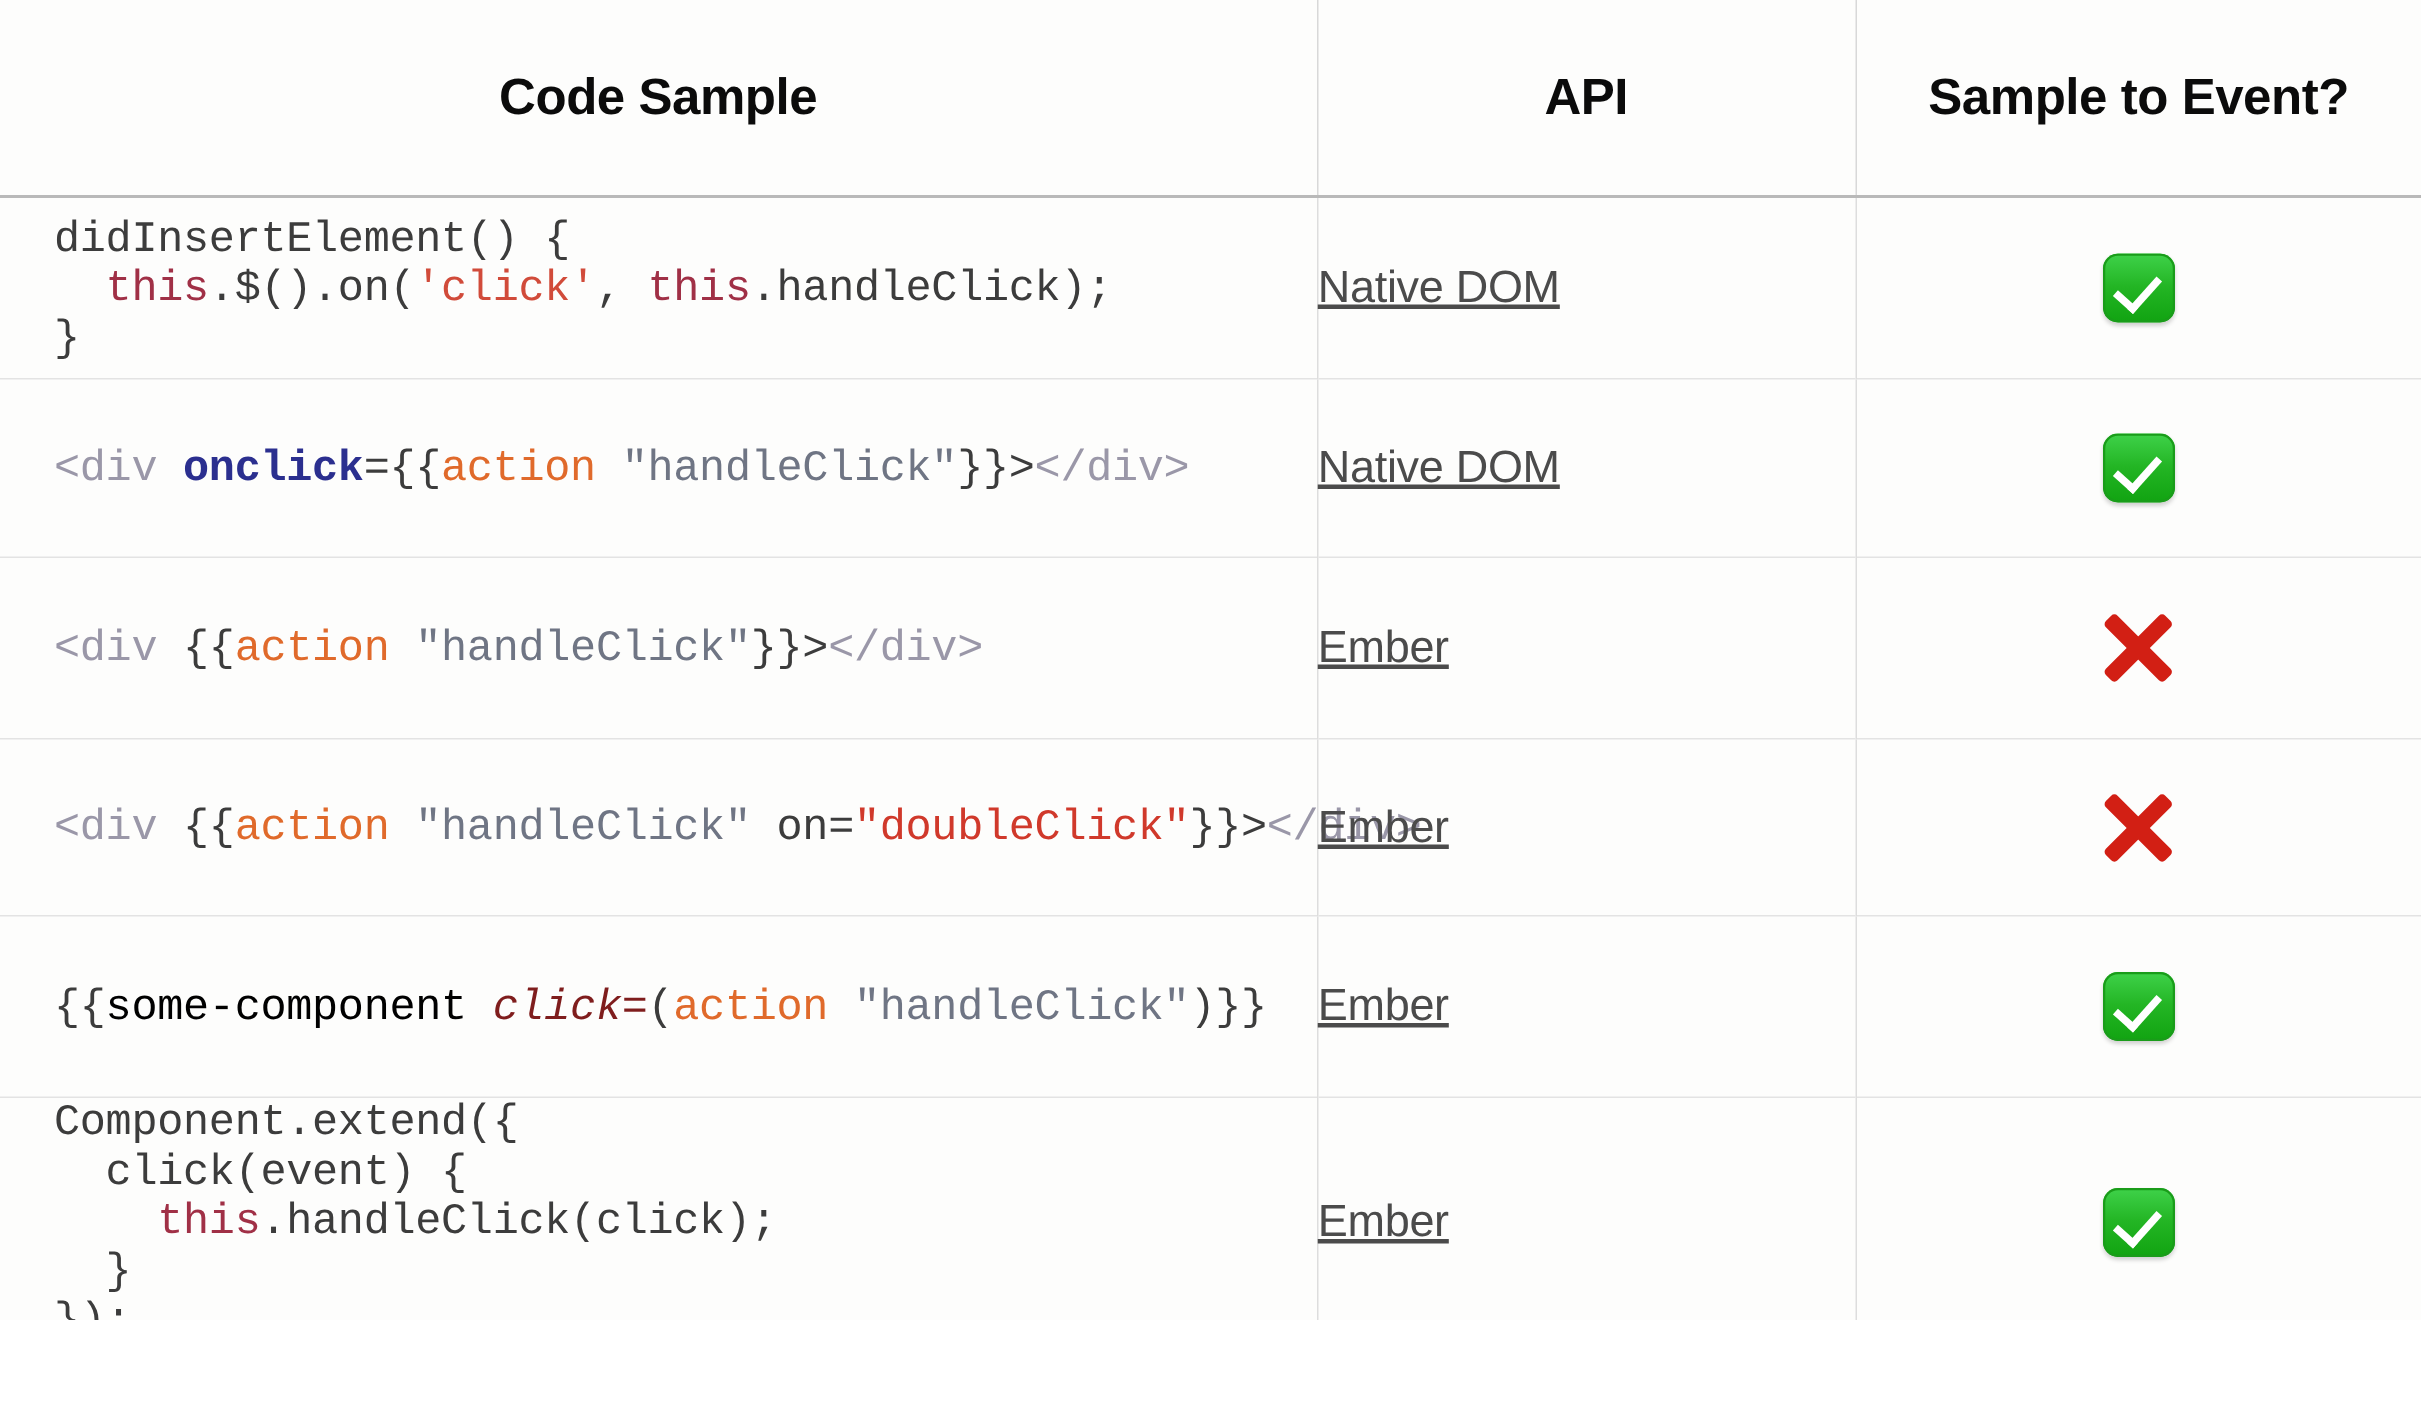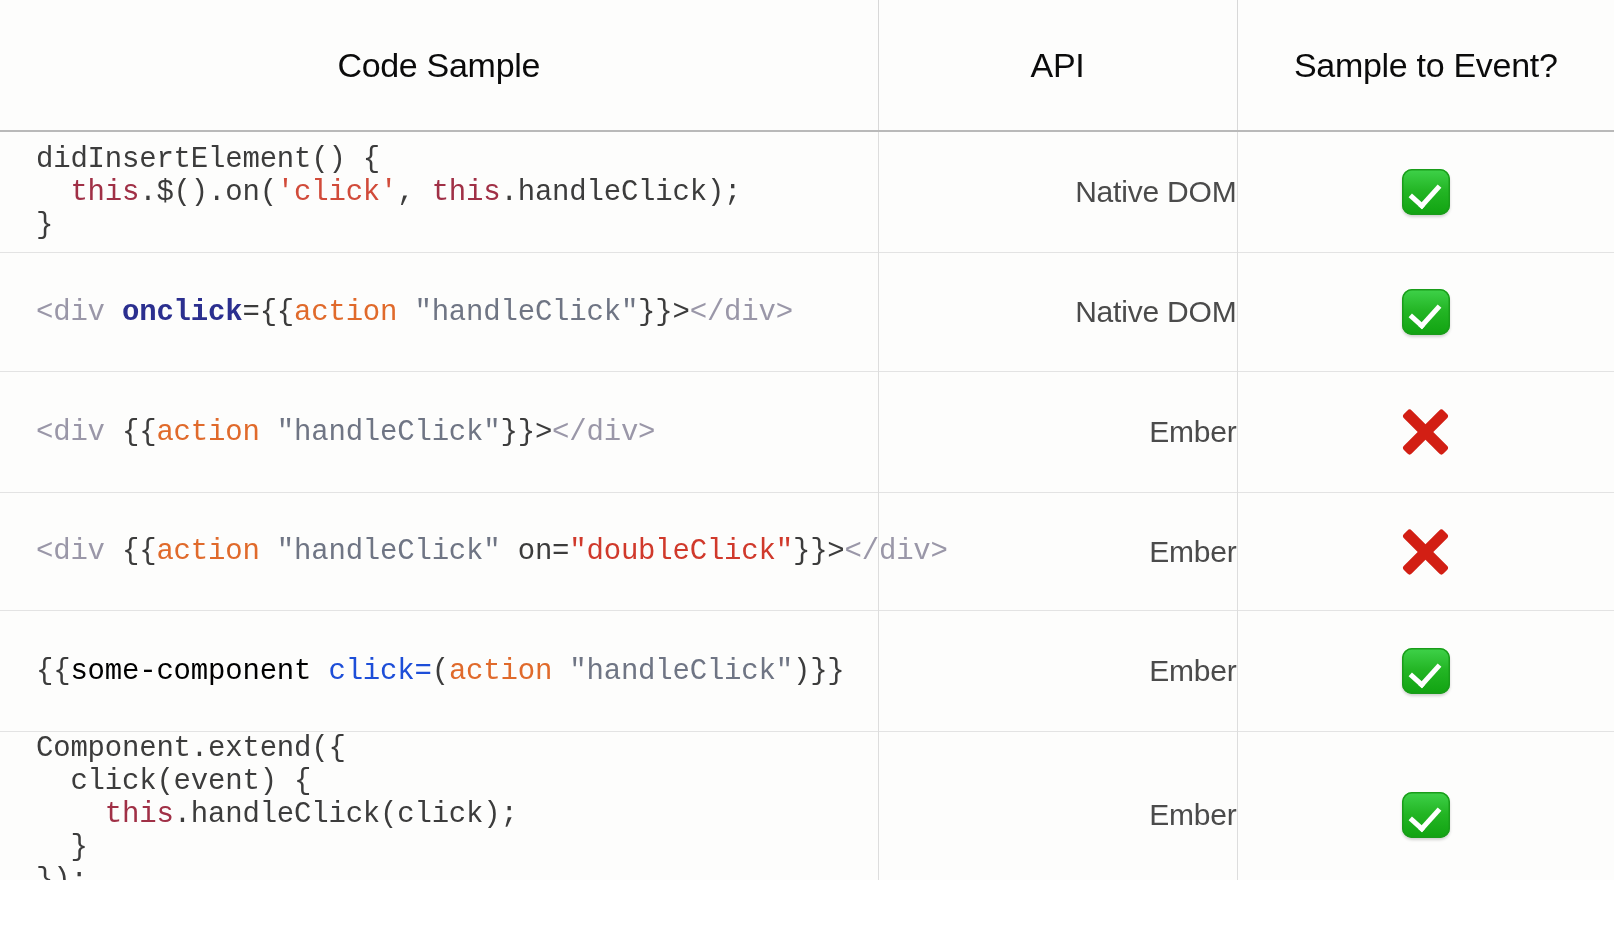--- a/index.html
+++ b/index.html
@@ -36,21 +36,21 @@
   col.c-code { width: 878px; }
   col.c-api  { width: 359px; }
   col.c-evt  { width: 377px; }
 
   thead th {
     height: 130px;
     vertical-align: middle;
     padding: 0;
     margin: 0;
     font-family: "Liberation Sans", sans-serif;
-    font-weight: normal;
+    font-weight: bold;
     font-size: 34px;
     color: #0b0b0b;
     letter-spacing: -0.3px;
     text-align: center;
     background: #fdfdfc;
   }
   thead th.h-code { border-right: 1px solid #d8d8d8; }
   thead th.h-api  { border-right: 1px solid #d8d8d8; margin-left: 12px; }
 
   thead tr { border-bottom: 2px solid #b9b9b9; }
@@ -63,47 +63,48 @@
     vertical-align: middle;
     background: #fdfdfc;
   }
   tbody td.cell-code {
     border-right: 1px solid #ddd;
     padding-left: 36px;
     padding-right: 8px;
   }
   tbody td.cell-api {
     border-right: 1px solid #ddd;
-    text-align: right;
+    text-align: left;
     font-family: "Liberation Sans", sans-serif;
     font-size: 30px;
     font-weight: normal;
     color: #4b4b4b;
     letter-spacing: -0.2px;
+    text-decoration: underline;
   }
   tbody td.cell-evt {
     text-align: center;
   }
 
   pre.code {
     margin: 0;
     font-family: "Liberation Mono", "DejaVu Sans Mono", monospace;
     font-size: 29px;
     line-height: 33px;
     color: #3c3c3c;
     white-space: pre;
     letter-spacing: -0.2px;
   }
 
   
   .tk-plain   { color: #3c3c3c; }
   .tk-kw      { color: #a03046; }            
   .tk-str     { color: #d14b3a; }            
   .tk-attr    { color: #2b2f8f; font-weight: bold; } 
-  .tk-prop    { color: #1d4ed8; }            
+  .tk-prop    { color: #7f1d1d; font-style: italic; }            
   .tk-helper  { color: #e06a2b; }            
   .tk-tag     { color: #9a97a8; }            
   .tk-gray    { color: #6f7584; }            
   .tk-comp    { color: #000000; }            
   .tk-redstr  { color: #d0392b; }
 
   
   tr.r0 td { height: 120px; }
   tr.r1 td { height: 118px; margin-left: 36px; }
   tr.r2 td { height: 120px; }

